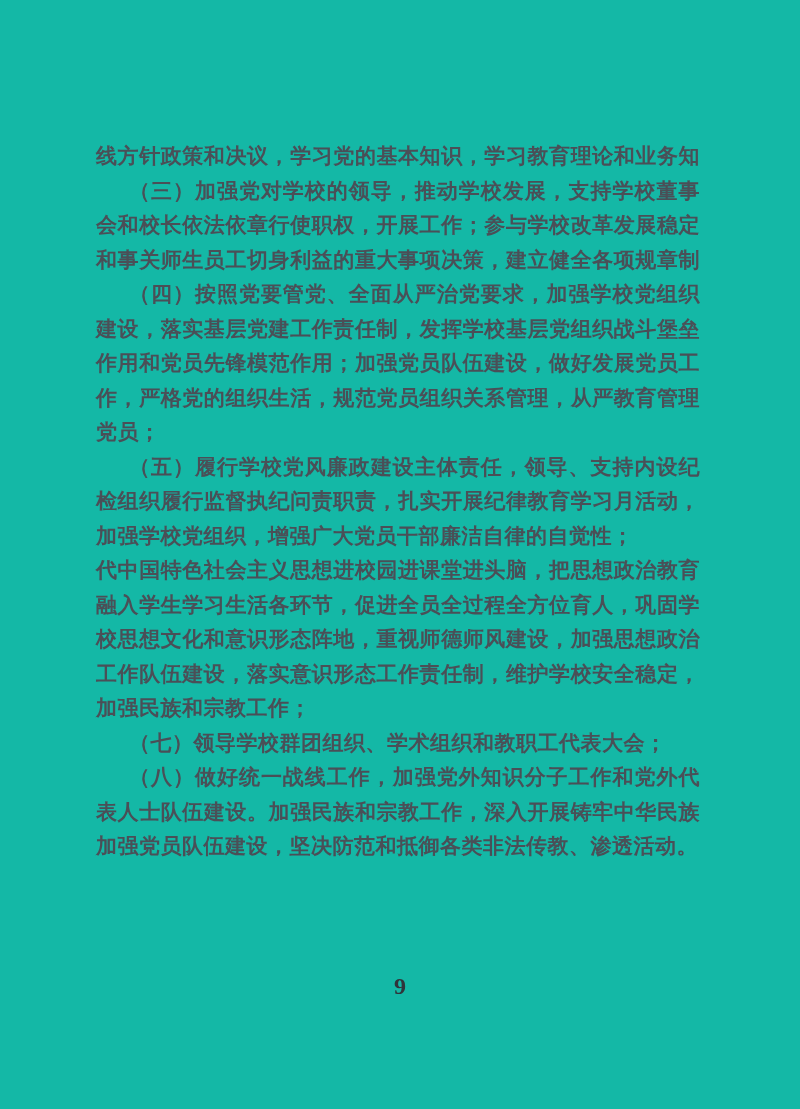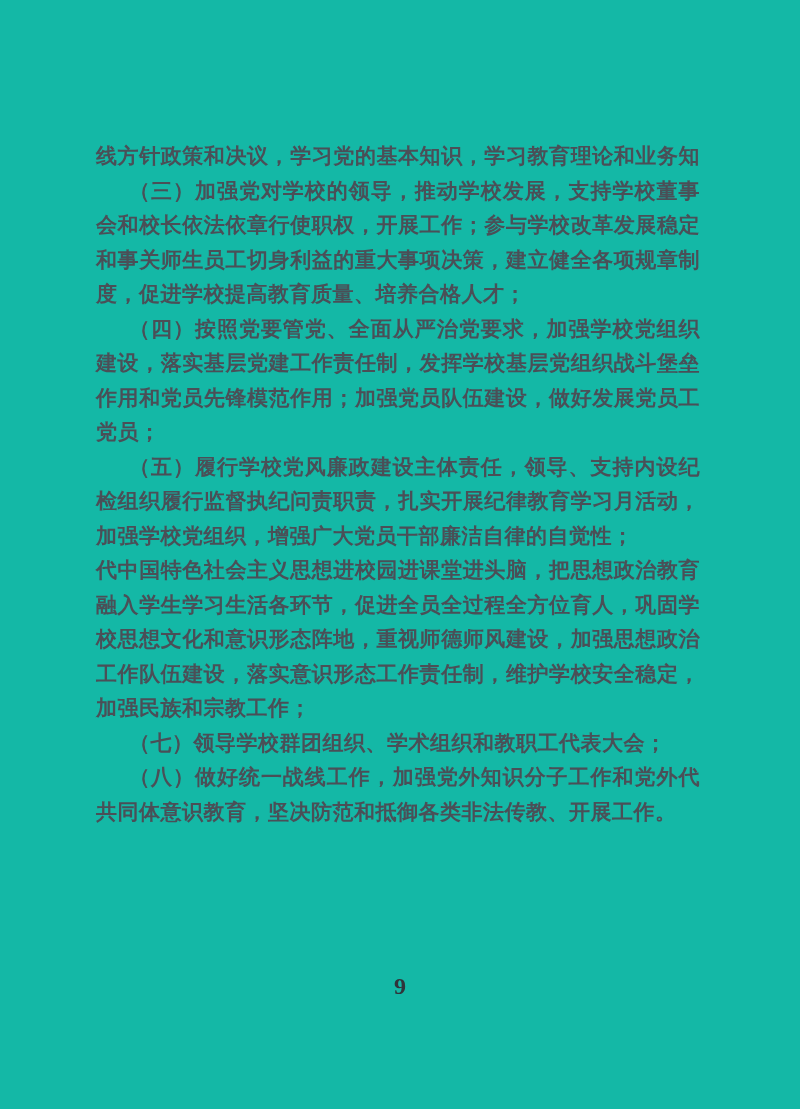--- a/index.html
+++ b/index.html
@@ -58,31 +58,32 @@
 </style>
 </head>
 <body>
 
 <div class="page">
   <div class="text-block" id="text-block">
       <div class="line">线方针政策和决议，学习党的基本知识，学习教育理论和业务知</div>
       <div class="line indent">（三）加强党对学校的领导，推动学校发展，支持学校董事</div>
       <div class="line">会和校长依法依章行使职权，开展工作；参与学校改革发展稳定</div>
       <div class="line">和事关师生员工切身利益的重大事项决策，建立健全各项规章制</div>
-      <div class="line last">度，促进学校提高教育质量、培养合格人才；</div>
       <div class="line indent">（四）按照党要管党、全面从严治党要求，加强学校党组织</div>
       <div class="line">建设，落实基层党建工作责任制，发挥学校基层党组织战斗堡垒</div>
       <div class="line">作用和党员先锋模范作用；加强党员队伍建设，做好发展党员工</div>
+      <div class="line">作，严格党的组织生活，规范党员组织关系管理，从严教育管理</div>
       <div class="line last">党员；</div>
       <div class="line indent">（五）履行学校党风廉政建设主体责任，领导、支持内设纪</div>
       <div class="line">检组织履行监督执纪问责职责，扎实开展纪律教育学习月活动，</div>
       <div class="line last">加强学校党组织，增强广大党员干部廉洁自律的自觉性；</div>
       <div class="line">代中国特色社会主义思想进校园进课堂进头脑，把思想政治教育</div>
       <div class="line">融入学生学习生活各环节，促进全员全过程全方位育人，巩固学</div>
       <div class="line">校思想文化和意识形态阵地，重视师德师风建设，加强思想政治</div>
       <div class="line">工作队伍建设，落实意识形态工作责任制，维护学校安全稳定，</div>
       <div class="line last">加强民族和宗教工作；</div>
       <div class="line indent last">（七）领导学校群团组织、学术组织和教职工代表大会；</div>
       <div class="line indent">（八）做好统一战线工作，加强党外知识分子工作和党外代</div>
-      <div class="line last">共同体意识教育，坚决防范和抵御各类非法传教、开展工作。</div>
+      <div class="line">表人士队伍建设。加强民族和宗教工作，深入开展铸牢中华民族</div>
+      <div class="line last">加强党员队伍建设，坚决防范和抵御各类非法传教、渗透活动。</div>
     </div>
   <div class="page-number">9</div>
 </div>
 
 </body></html>

